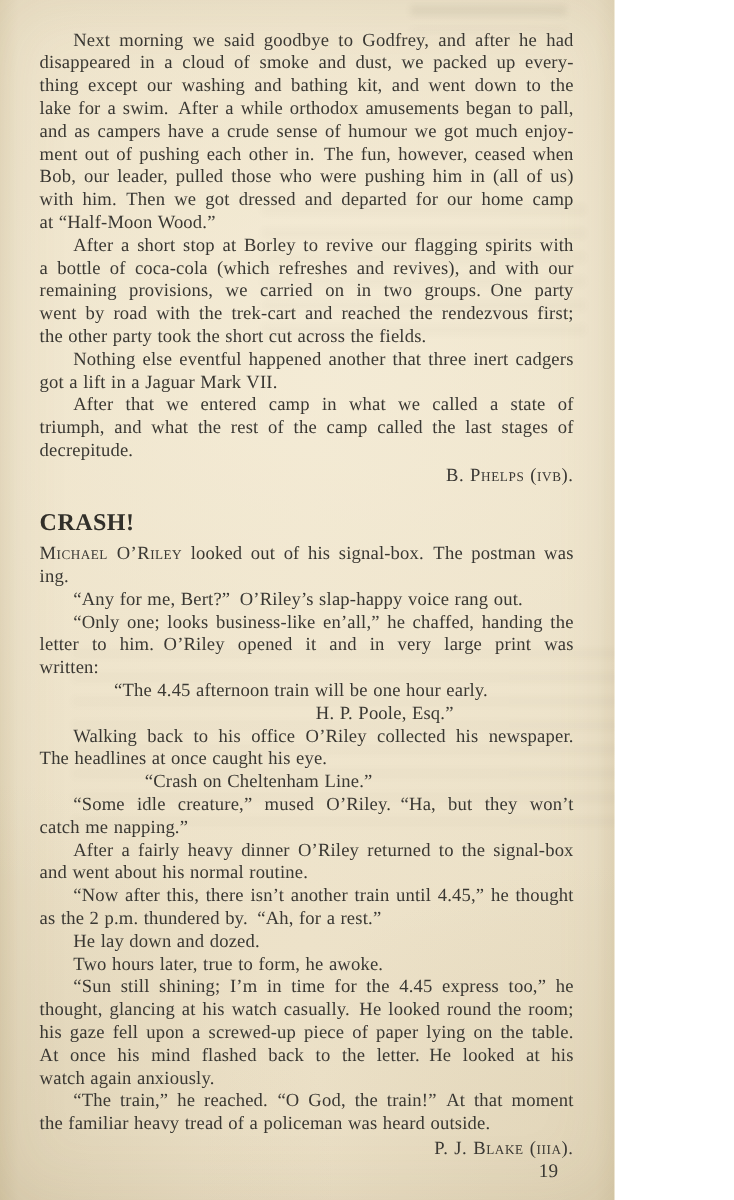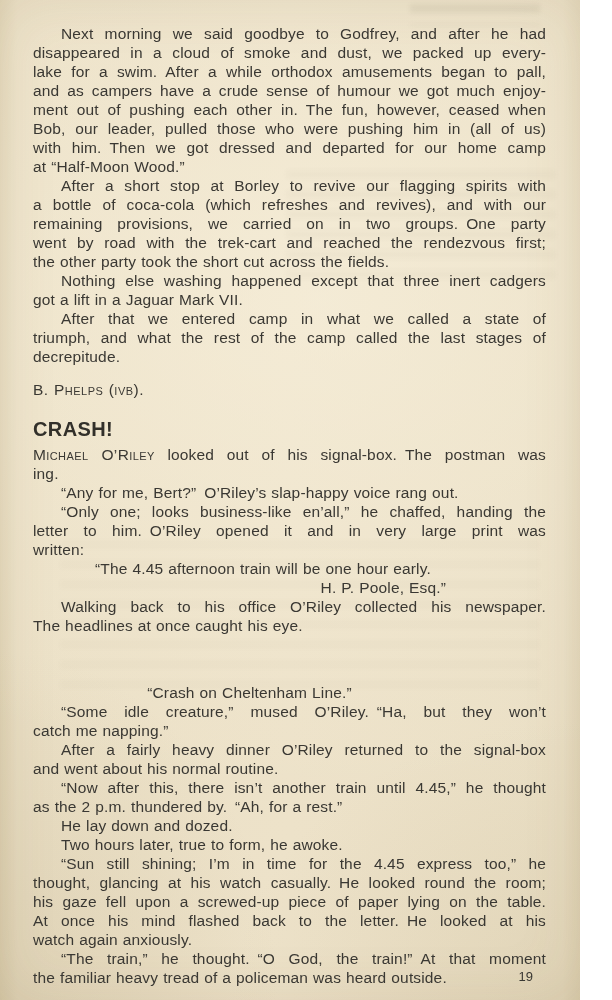--- a/index.html
+++ b/index.html
@@ -1,28 +1,28 @@
 <!DOCTYPE html>
 <html><head>
 <meta charset="utf-8">
 <style>
   html, body { margin: 0; padding: 0; }
   .page {
     position: relative;
-    width: 580px;
+    width: 512px;
     height: 1000px;
     overflow: hidden;
     background:
       radial-gradient(ellipse 900px 700px at 55% 30%, rgba(250,243,224,.55), rgba(250,243,224,0) 70%),
       radial-gradient(ellipse 500px 400px at 100% 100%, rgba(180,162,120,.18), rgba(180,162,120,0) 70%),
       radial-gradient(ellipse 400px 500px at 0% 100%, rgba(170,152,112,.20), rgba(170,152,112,0) 70%),
       linear-gradient(90deg, #e2d6b8 0%, #ebe0c6 3%, #ede2c9 50%, #eadfc5 97%, #e3d7ba 100%),
       #ebe0c6;
     box-shadow: inset 0 0 60px rgba(120,100,60,.12);
-    font-family: Liberation Sans, sans-serif;
+    font-family: Liberation Serif, serif;
     font-size: 15.5px;
     line-height: 19px;
     color: #3a3833;
   }
   
   .ghost {
     position: absolute;
     filter: blur(2.5px);
     opacity: .10;
     background: repeating-linear-gradient(180deg,
@@ -43,75 +43,76 @@
     white-space: nowrap;
     text-align: justify;
     text-align-last: justify;
   }
   .ln.ll {            
     text-align-last: left;
   }
   .ln.in { padding-left: 28px; }          
   .ln.letter { padding-left: 62px; text-align-last: left; }
   .ln.signoff { text-align: left; text-align-last: right; padding-right: 100px; }
-  .ln.headline { text-align: left; text-align-last: center; padding-right: 80px; margin-top: 48px; }
+  .ln.headline { text-align: left; text-align-last: center; padding-right: 80px; }
 
   .signature {
-    text-align: left;
+    text-align: right;
     font-variant: small-caps;
     letter-spacing: .5px;
-    margin-top: 14px;
+    margin-top: 2px;
   }
   .story-heading {
     font-weight: bold;
     font-size: 20px;
     letter-spacing: .4px;
     color: #32302a;
     margin: 21px 0 6px 0;
   }
   .smallcaps { font-variant: small-caps; letter-spacing: .4px; margin-top: 35px; }
   .page-number {
     position: absolute;
     right: 47px;
     bottom: 14px;
-    font-size: 13px;
+    font-size: 16px;
     color: #3a3833;
     text-align: center;
   }
 </style>
 </head>
 <body>
 
 <div class="page">
   <div class="ghost g1"></div>
   <div class="ghost g2"></div>
   <div class="ghost g3"></div>
 
   <div class="content">
 
     <div>
       <div>
         <div class="ln in">Next morning we said goodbye to Godfrey, and after he had</div>
         <div class="ln">disappeared in a cloud of smoke and dust, we packed up every-</div>
+        <div class="ln">thing except our washing and bathing kit, and went down to the</div>
         <div class="ln">lake for a swim. After a while orthodox amusements began to pall,</div>
         <div class="ln">and as campers have a crude sense of humour we got much enjoy-</div>
         <div class="ln">ment out of pushing each other in. The fun, however, ceased when</div>
         <div class="ln">Bob, our leader, pulled those who were pushing him in (all of us)</div>
         <div class="ln">with him. Then we got dressed and departed for our home camp</div>
         <div class="ln ll">at “Half-Moon Wood.”</div>
       </div>
       <div>
         <div class="ln in">After a short stop at Borley to revive our flagging spirits with</div>
         <div class="ln">a bottle of coca-cola (which refreshes and revives), and with our</div>
         <div class="ln">remaining provisions, we carried on in two groups. One party</div>
         <div class="ln">went by road with the trek-cart and reached the rendezvous first;</div>
         <div class="ln ll">the other party took the short cut across the fields.</div>
       </div>
       <div>
-        <div class="ln in">Nothing else washing happened except that three inert cadgers</div>
+        <div class="ln in">Nothing else eventful happened another that three inert cadgers</div>
         <div class="ln ll">got a lift in a Jaguar Mark VII.</div>
       </div>
       <div>
         <div class="ln in">After that we entered camp in what we called a state of</div>
         <div class="ln">triumph, and what the rest of the camp called the last stages of</div>
         <div class="ln ll">decrepitude.</div>
       </div>
       <div class="signature">B. Phelps (ivb).</div>
     </div>
 
@@ -170,21 +171,21 @@
 
       <div>
         <div class="ln in">“Sun still shining; I’m in time for the 4.45 express too,” he</div>
         <div class="ln">thought, glancing at his watch casually. He looked round the room;</div>
         <div class="ln">his gaze fell upon a screwed-up piece of paper lying on the table.</div>
         <div class="ln">At once his mind flashed back to the letter. He looked at his</div>
         <div class="ln ll">watch again anxiously.</div>
       </div>
 
       <div>
-        <div class="ln in">“The train,” he thought. “O God, the train!” At that moment</div>
+        <div class="ln in">“The train,” he reached. “O God, the train!” At that moment</div>
         <div class="ln ll">the familiar heavy tread of a policeman was heard outside.</div>
       </div>
 
       <div class="signature">P. J. Blake (iiia).</div>
     </div>
   </div>
 
   <div class="page-number">19</div>
 </div>
 

